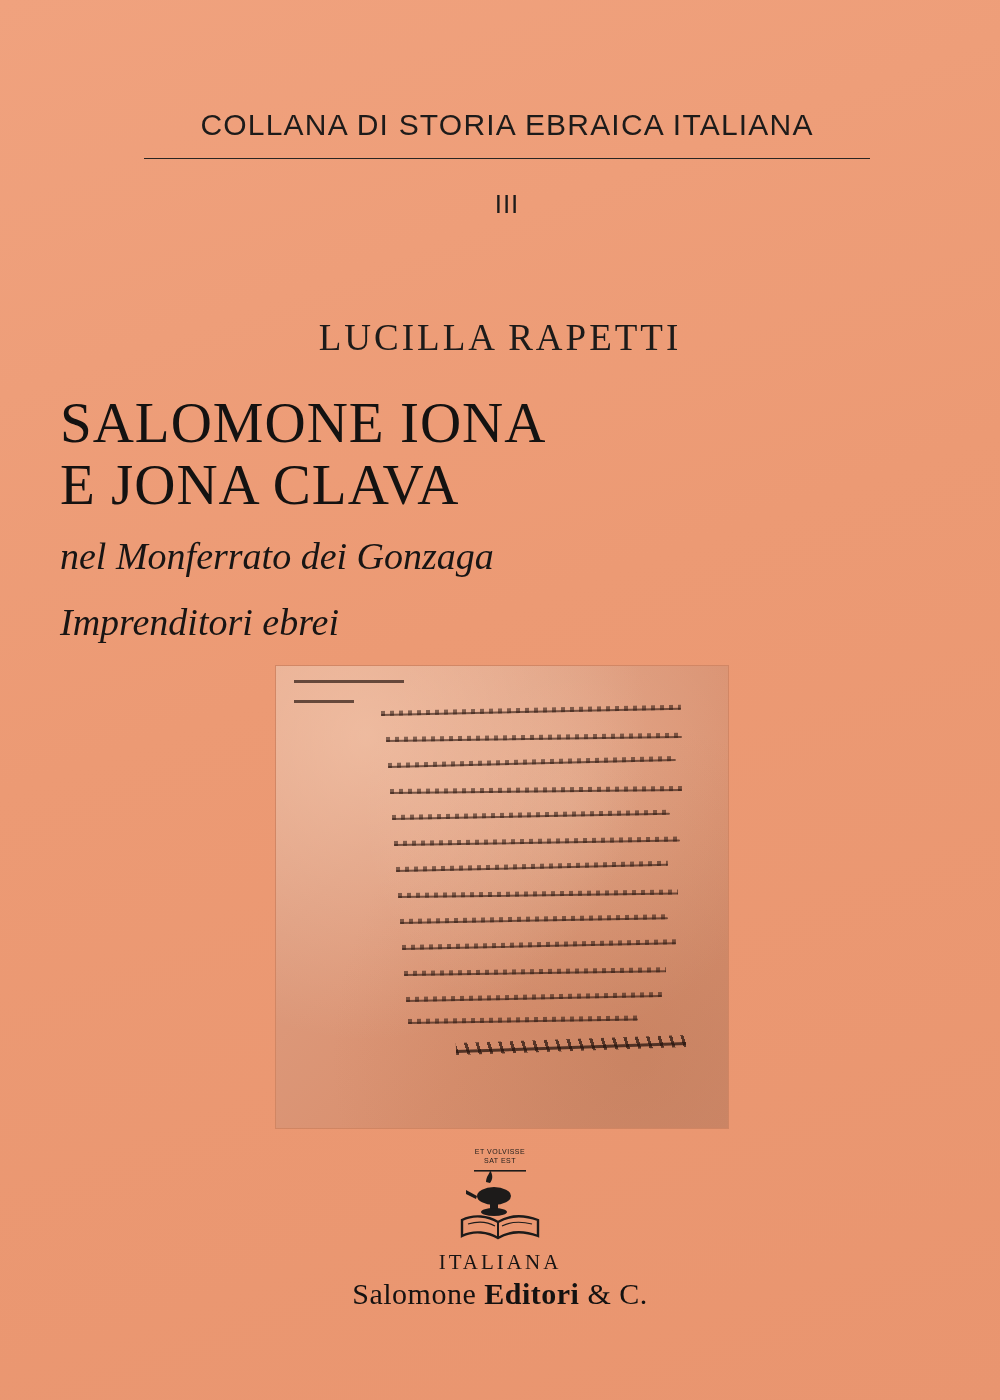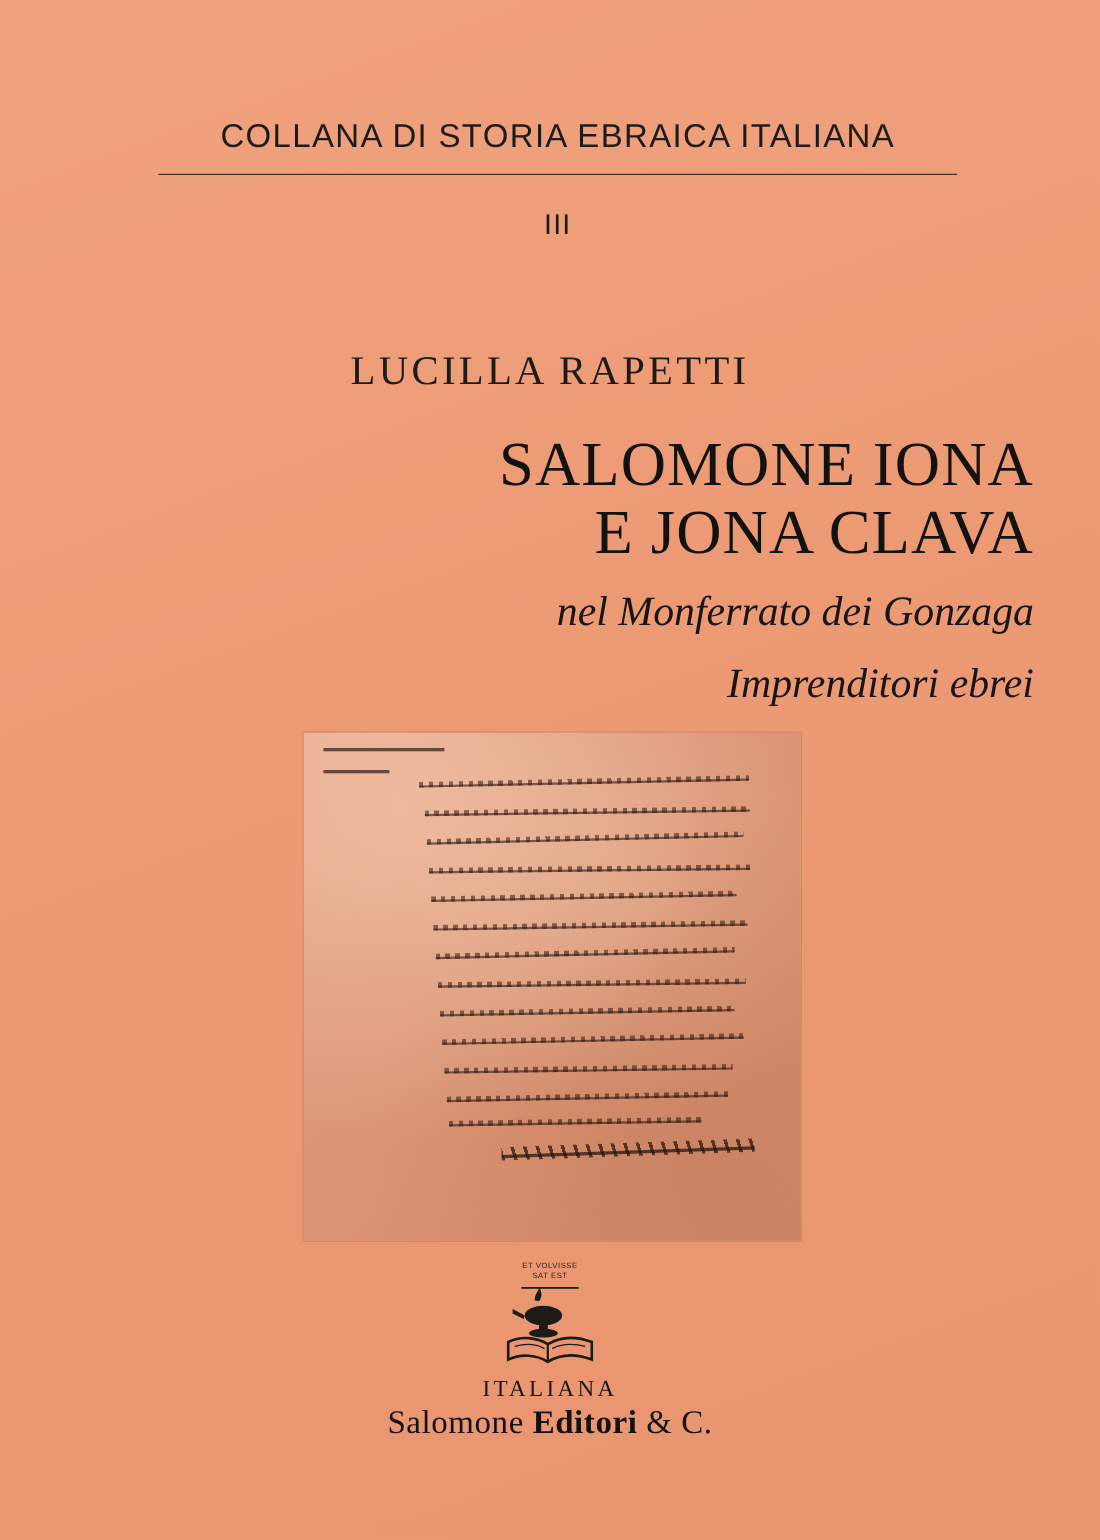--- a/index.html
+++ b/index.html
@@ -64,21 +64,21 @@
     font-family: "Liberation Serif", serif;
     margin-top: 30px;
   }
 
   
   .title-block {
     position: absolute;
     top: 392px;
     left: 60px;
     right: 60px;
-    text-align: right;
+    text-align: left;
   }
   .main-title {
     font-size: 57px;
     line-height: 1.08;
     letter-spacing: 1px;
     color: #141211;
     font-family: "Liberation Serif", serif;
     font-weight: 400;
   }
   .subtitle {

